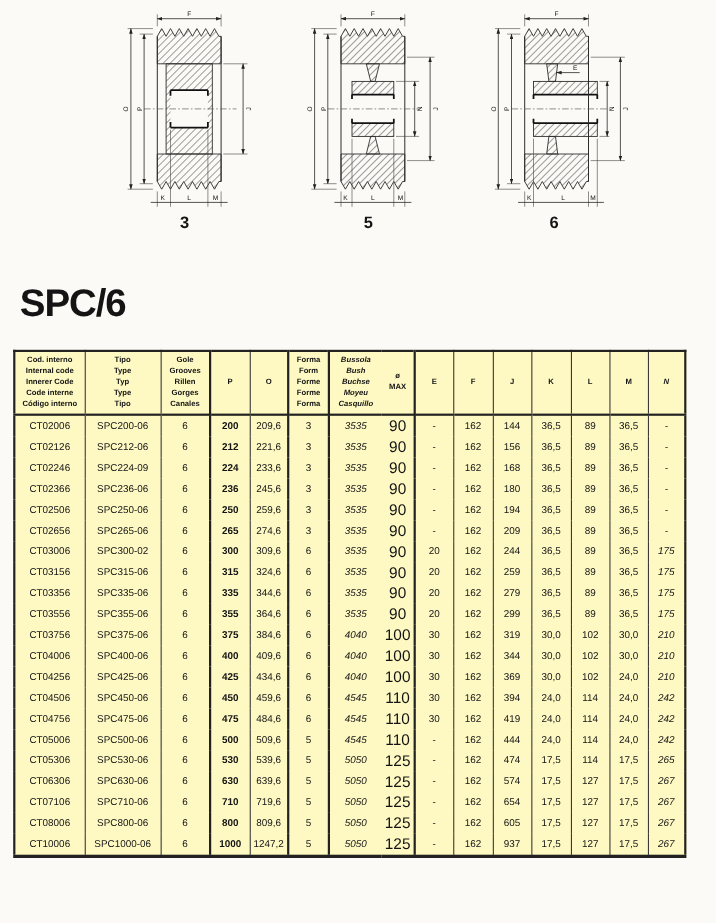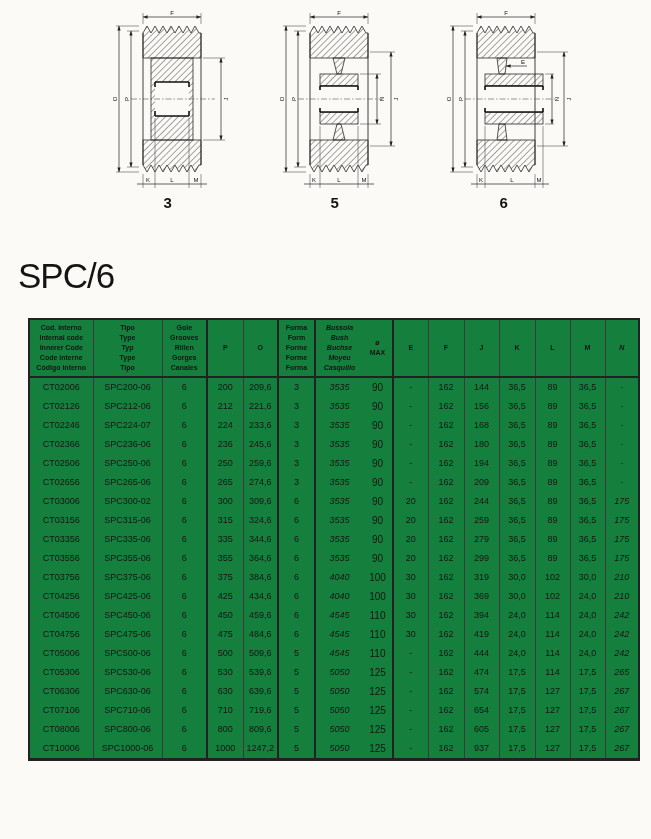--- a/index.html
+++ b/index.html
@@ -15,50 +15,50 @@
 
   
   .drawing{position:absolute;top:4px;width:160px;text-align:center;}
   .drawing svg{display:block;margin:0 auto;}
   .d1{left:88px;} .d2{left:255px;} .d3{left:424px;}
   .form-number{font-size:15px;font-weight:bold;margin-top:2px;letter-spacing:.5px;}
 
   
   .page-title{
     position:absolute;left:18px;top:256px;
-    font-size:35px;font-weight:normal;letter-spacing:-1px;
+    font-size:35px;font-weight:bold;letter-spacing:-1px;
   }
 
   
   .spec-table{
-    position:absolute;left:28px;top:318px;
+    position:absolute;left:12px;top:318px;
     width:611px;table-layout:fixed;
     border-collapse:collapse;
     border:2px solid #222;
     border-bottom-width:3px;
-    background:#15803d;
+    background:#fef9c3;
   }
   .spec-table th{
     font-size:7px;font-weight:bold;line-height:1.42;
     text-align:center;vertical-align:middle;
     white-space:pre-line;
     height:52px;padding:2px 0;
     border-bottom:2px solid #222;
     border-right:1px solid #3a3a3a;
   }
   .spec-table td{
     font-size:9px;line-height:19px;height:19px;
     text-align:center;vertical-align:middle;
     padding:0;
     border-right:1px solid #3a3a3a;
   }
   .spec-table .b2{border-right-width:2px;border-right-color:#222;}
   .spec-table .b0{border-right:none;font-style:italic;}
-  .spec-table .c-p{font-weight:normal;}
-  .spec-table .c-omax{font-size:10px;}
+  .spec-table .c-p{font-weight:bold;}
+  .spec-table .c-omax{font-size:14px;}
 
   
   .oln{stroke:#2a2a2a;stroke-width:0.9;fill:none;}
   .hat{stroke:#2a2a2a;stroke-width:0.8;}
   .bold-ln{stroke:#111;stroke-width:1.6;fill:none;}
   .dim{stroke:#222;stroke-width:0.7;fill:none;}
   .ext{stroke:#444;stroke-width:0.55;fill:none;}
   .cl{stroke:#555;stroke-width:0.6;stroke-dasharray:6 2 1.5 2;fill:none;}
   .dimlbl{font-family:"Liberation Sans",sans-serif;font-size:6px;fill:#111;}
 </style>
@@ -267,21 +267,21 @@
           <td class="c-e">-</td>
           <td class="c-f">162</td>
           <td class="c-j">156</td>
           <td class="c-k">36,5</td>
           <td class="c-l">89</td>
           <td class="c-m">36,5</td>
           <td class="c-n b0">-</td>
         </tr>
         <tr>
           <td class="c-code">CT02246</td>
-          <td class="c-tipo">SPC224-07</td>
+          <td class="c-tipo">SPC224-09</td>
           <td class="c-gole b2">6</td>
           <td class="c-p">224</td>
           <td class="c-o b2">233,6</td>
           <td class="c-forma b2">3</td>
           <td class="c-bush b0">3535</td>
           <td class="c-omax b2">90</td>
           <td class="c-e">-</td>
           <td class="c-f">162</td>
           <td class="c-j">168</td>
           <td class="c-k">36,5</td>
@@ -419,20 +419,37 @@
           <td class="c-omax b2">100</td>
           <td class="c-e">30</td>
           <td class="c-f">162</td>
           <td class="c-j">319</td>
           <td class="c-k">30,0</td>
           <td class="c-l">102</td>
           <td class="c-m">30,0</td>
           <td class="c-n b0">210</td>
         </tr>
         <tr>
+          <td class="c-code">CT04006</td>
+          <td class="c-tipo">SPC400-06</td>
+          <td class="c-gole b2">6</td>
+          <td class="c-p">400</td>
+          <td class="c-o b2">409,6</td>
+          <td class="c-forma b2">6</td>
+          <td class="c-bush b0">4040</td>
+          <td class="c-omax b2">100</td>
+          <td class="c-e">30</td>
+          <td class="c-f">162</td>
+          <td class="c-j">344</td>
+          <td class="c-k">30,0</td>
+          <td class="c-l">102</td>
+          <td class="c-m">30,0</td>
+          <td class="c-n b0">210</td>
+        </tr>
+        <tr>
           <td class="c-code">CT04256</td>
           <td class="c-tipo">SPC425-06</td>
           <td class="c-gole b2">6</td>
           <td class="c-p">425</td>
           <td class="c-o b2">434,6</td>
           <td class="c-forma b2">6</td>
           <td class="c-bush b0">4040</td>
           <td class="c-omax b2">100</td>
           <td class="c-e">30</td>
           <td class="c-f">162</td>

